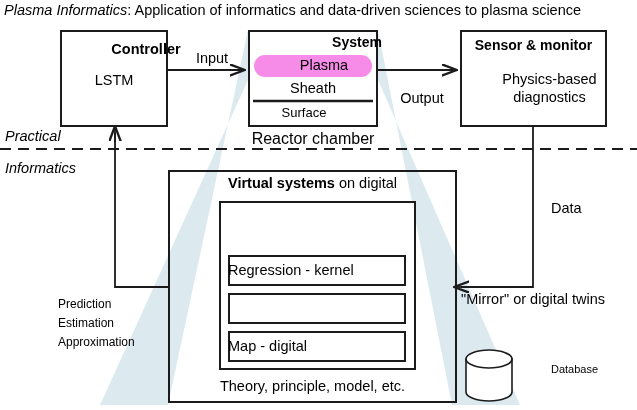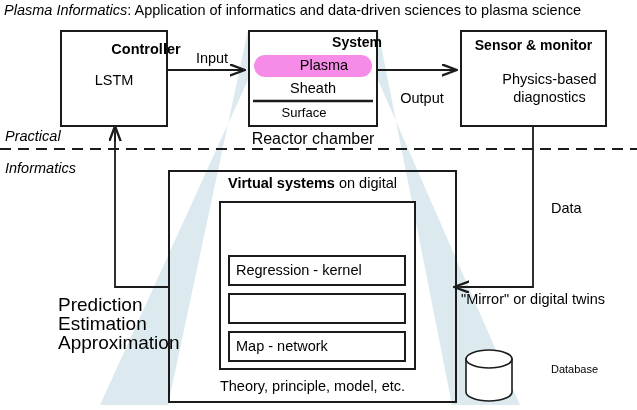--- a/index.html
+++ b/index.html
@@ -76,31 +76,31 @@
   #predictor-box{left:219px;top:201px;width:197px;height:169px;}
   #predictor-text{left:223px;top:207px;width:190px;font-size:14.5px;line-height:18px;text-align:left;padding-left:8px;box-sizing:border-box;}
 
   
   .method-box{
     position:absolute;left:228px;width:178px;height:31px;
     border:2px solid #1b1b1b;background:#ffffff;box-sizing:border-box;
   }
   .method-label{
     position:absolute;left:228px;width:146px;height:31px;
-    font-size:14.5px;line-height:31px;text-align:left;padding-left:8px;
+    font-size:14.5px;line-height:31px;text-align:left;
     box-sizing:border-box;
   }
   #m0-box,#m0-label{top:255px;}
   #m1-box,#m1-label{top:293px;}
   #m2-box,#m2-label{top:331px;}
 
   #theory-label{left:168px;top:378px;width:289px;font-size:14.5px;}
 
   
-  #pea-label{left:58px;top:295px;font-size:19px;line-height:19px;}
+  #pea-label{left:58px;top:295px;font-size:12px;line-height:19px;}
   #mirror-label{left:461px;top:291px;font-size:14.5px;white-space:nowrap;}
   #database-label{left:551px;top:363px;font-size:11px;}
 </style>
 </head>
 <body>
 
 <div id="root">
 
   <svg id="vector" viewBox="0 0 637 410">
     <defs>
@@ -171,21 +171,21 @@
   </div>
 
   <div class="box solidbg" id="predictor-box"></div>
 
   <div class="method-box" id="m0-box"></div>
   <div class="method-label abs" id="m0-label">Regression - kernel</div>
 
   <div class="method-box" id="m1-box"></div>
 
   <div class="method-box" id="m2-box"></div>
-  <div class="method-label abs" id="m2-label">Map - network</div>
+  <div class="method-label abs" id="m2-label">Map - digital</div>
 
   <div class="abs ctr" id="theory-label">Theory, principle, model, etc.</div>
 
   <div class="abs" id="pea-label">
     <div>Prediction</div>
     <div>Estimation</div>
     <div>Approximation</div>
   </div>
 
   <div class="abs" id="database-label">Database</div>

